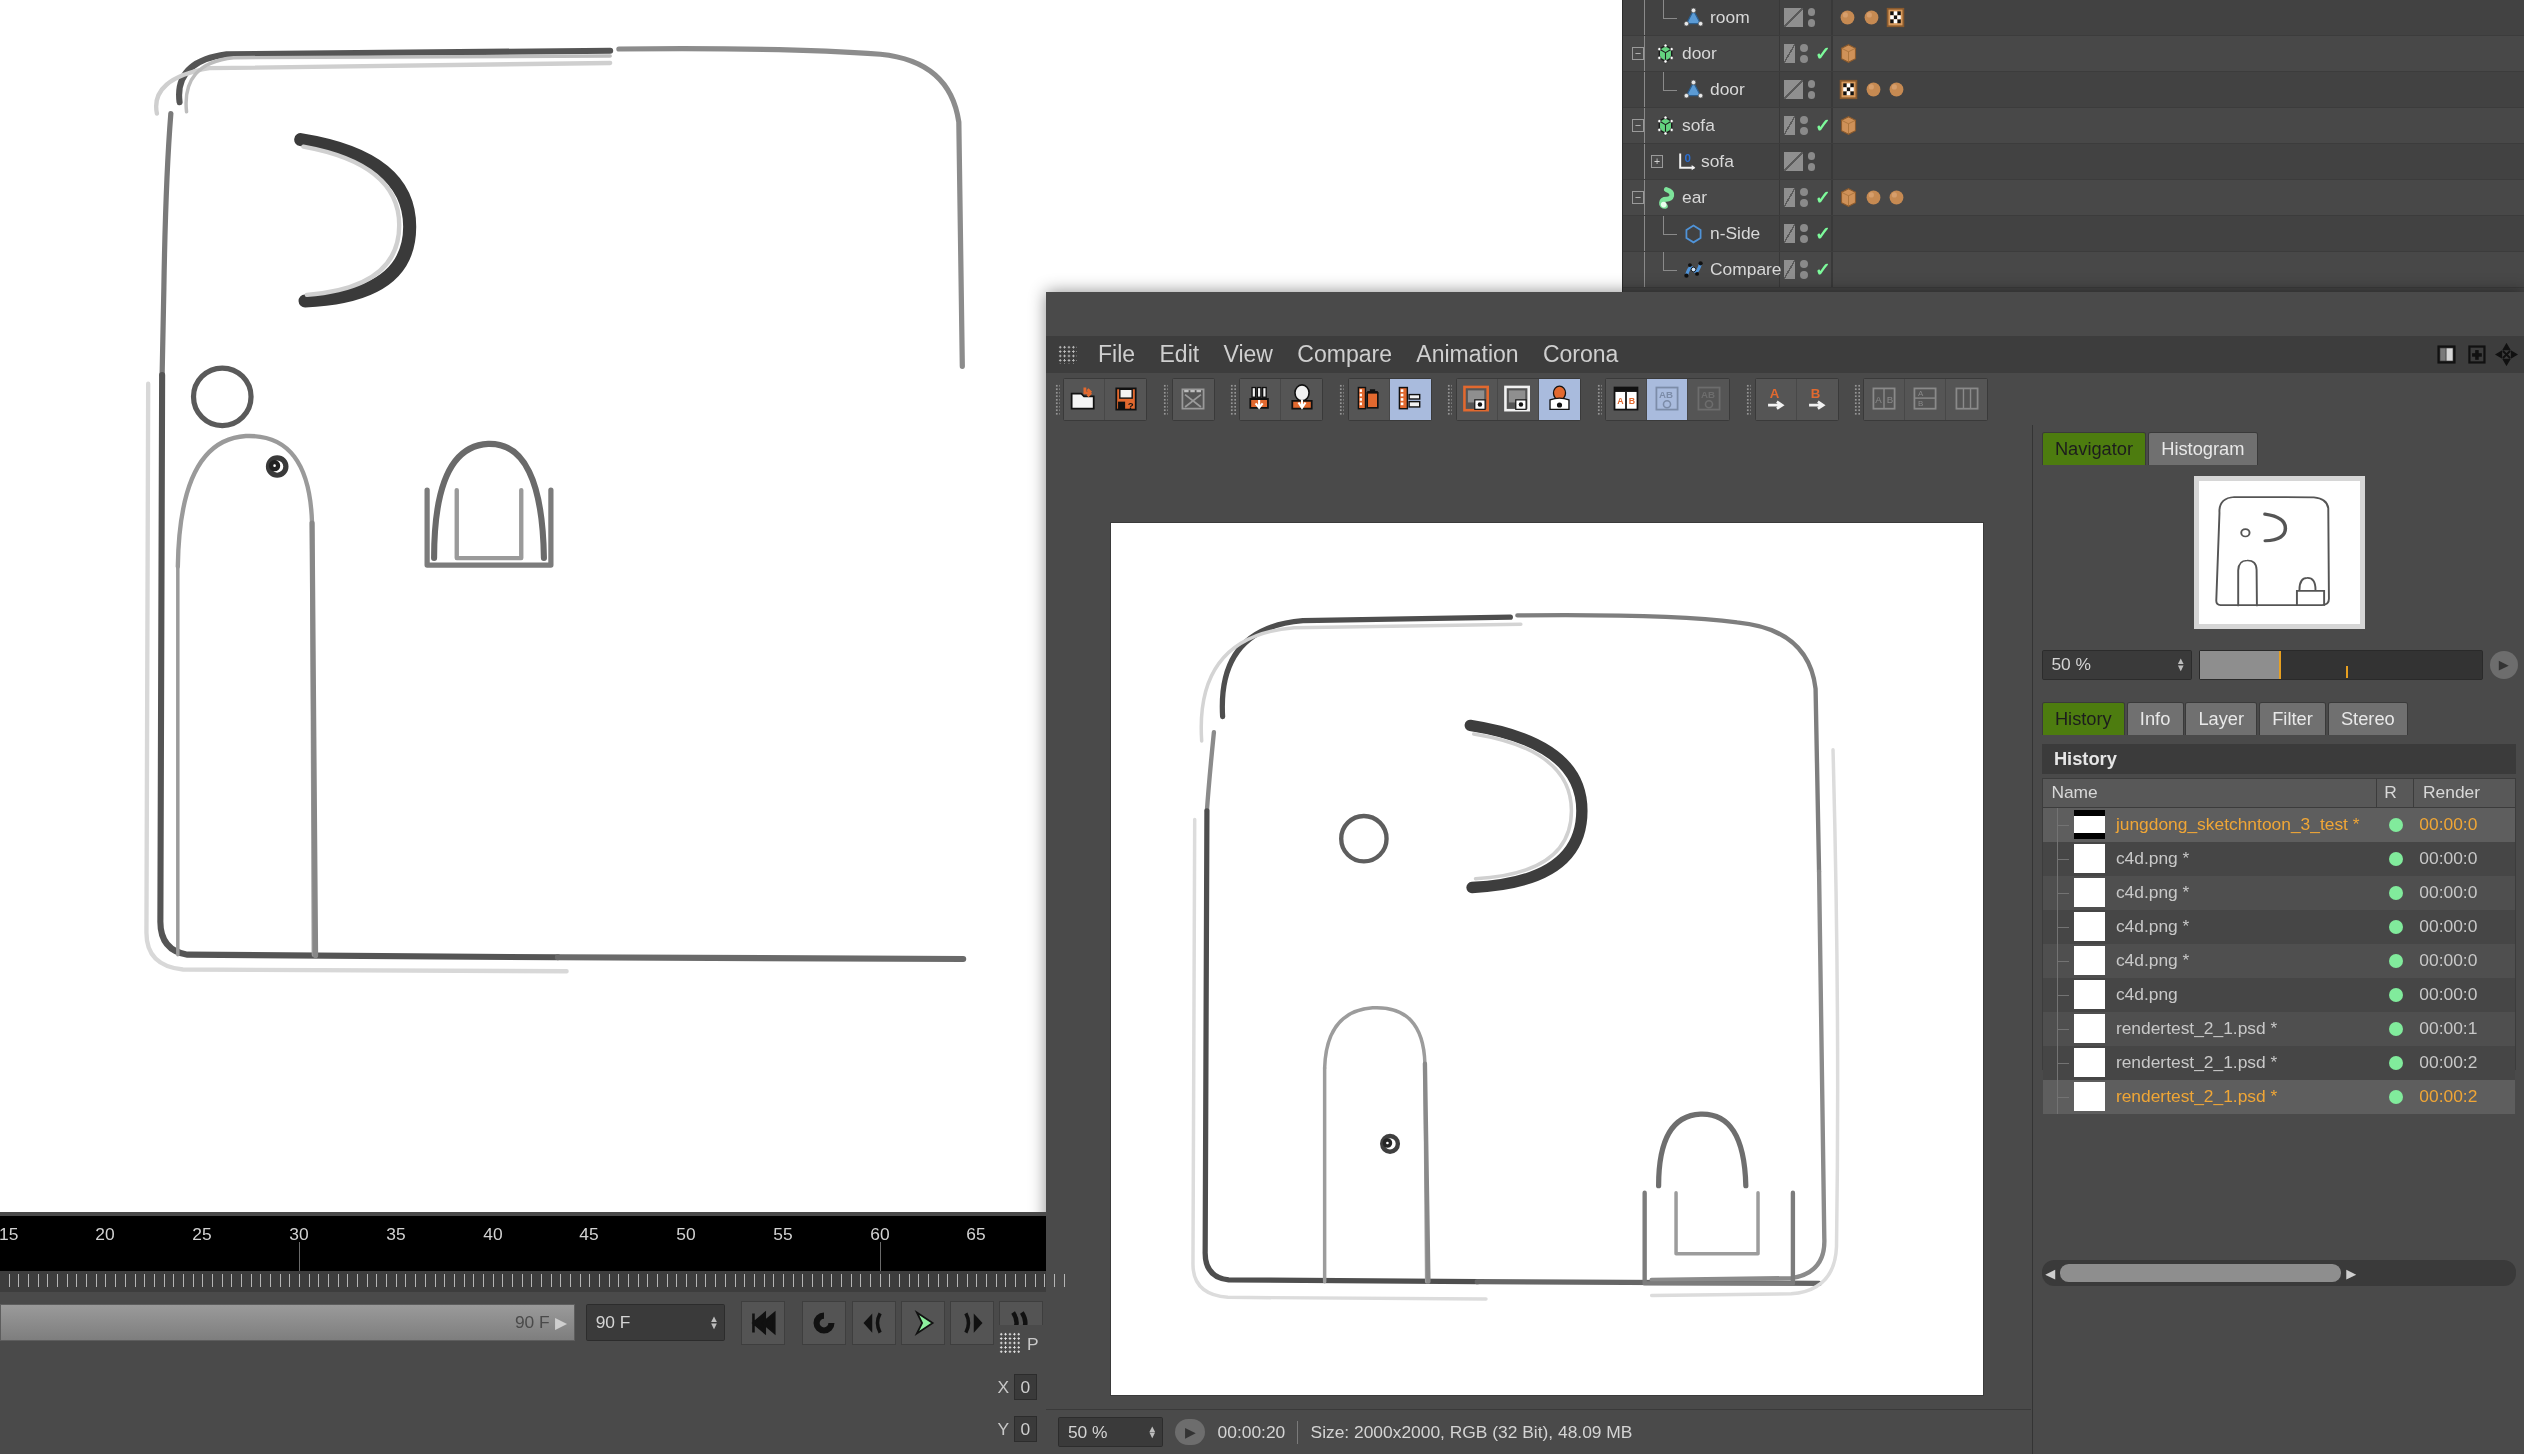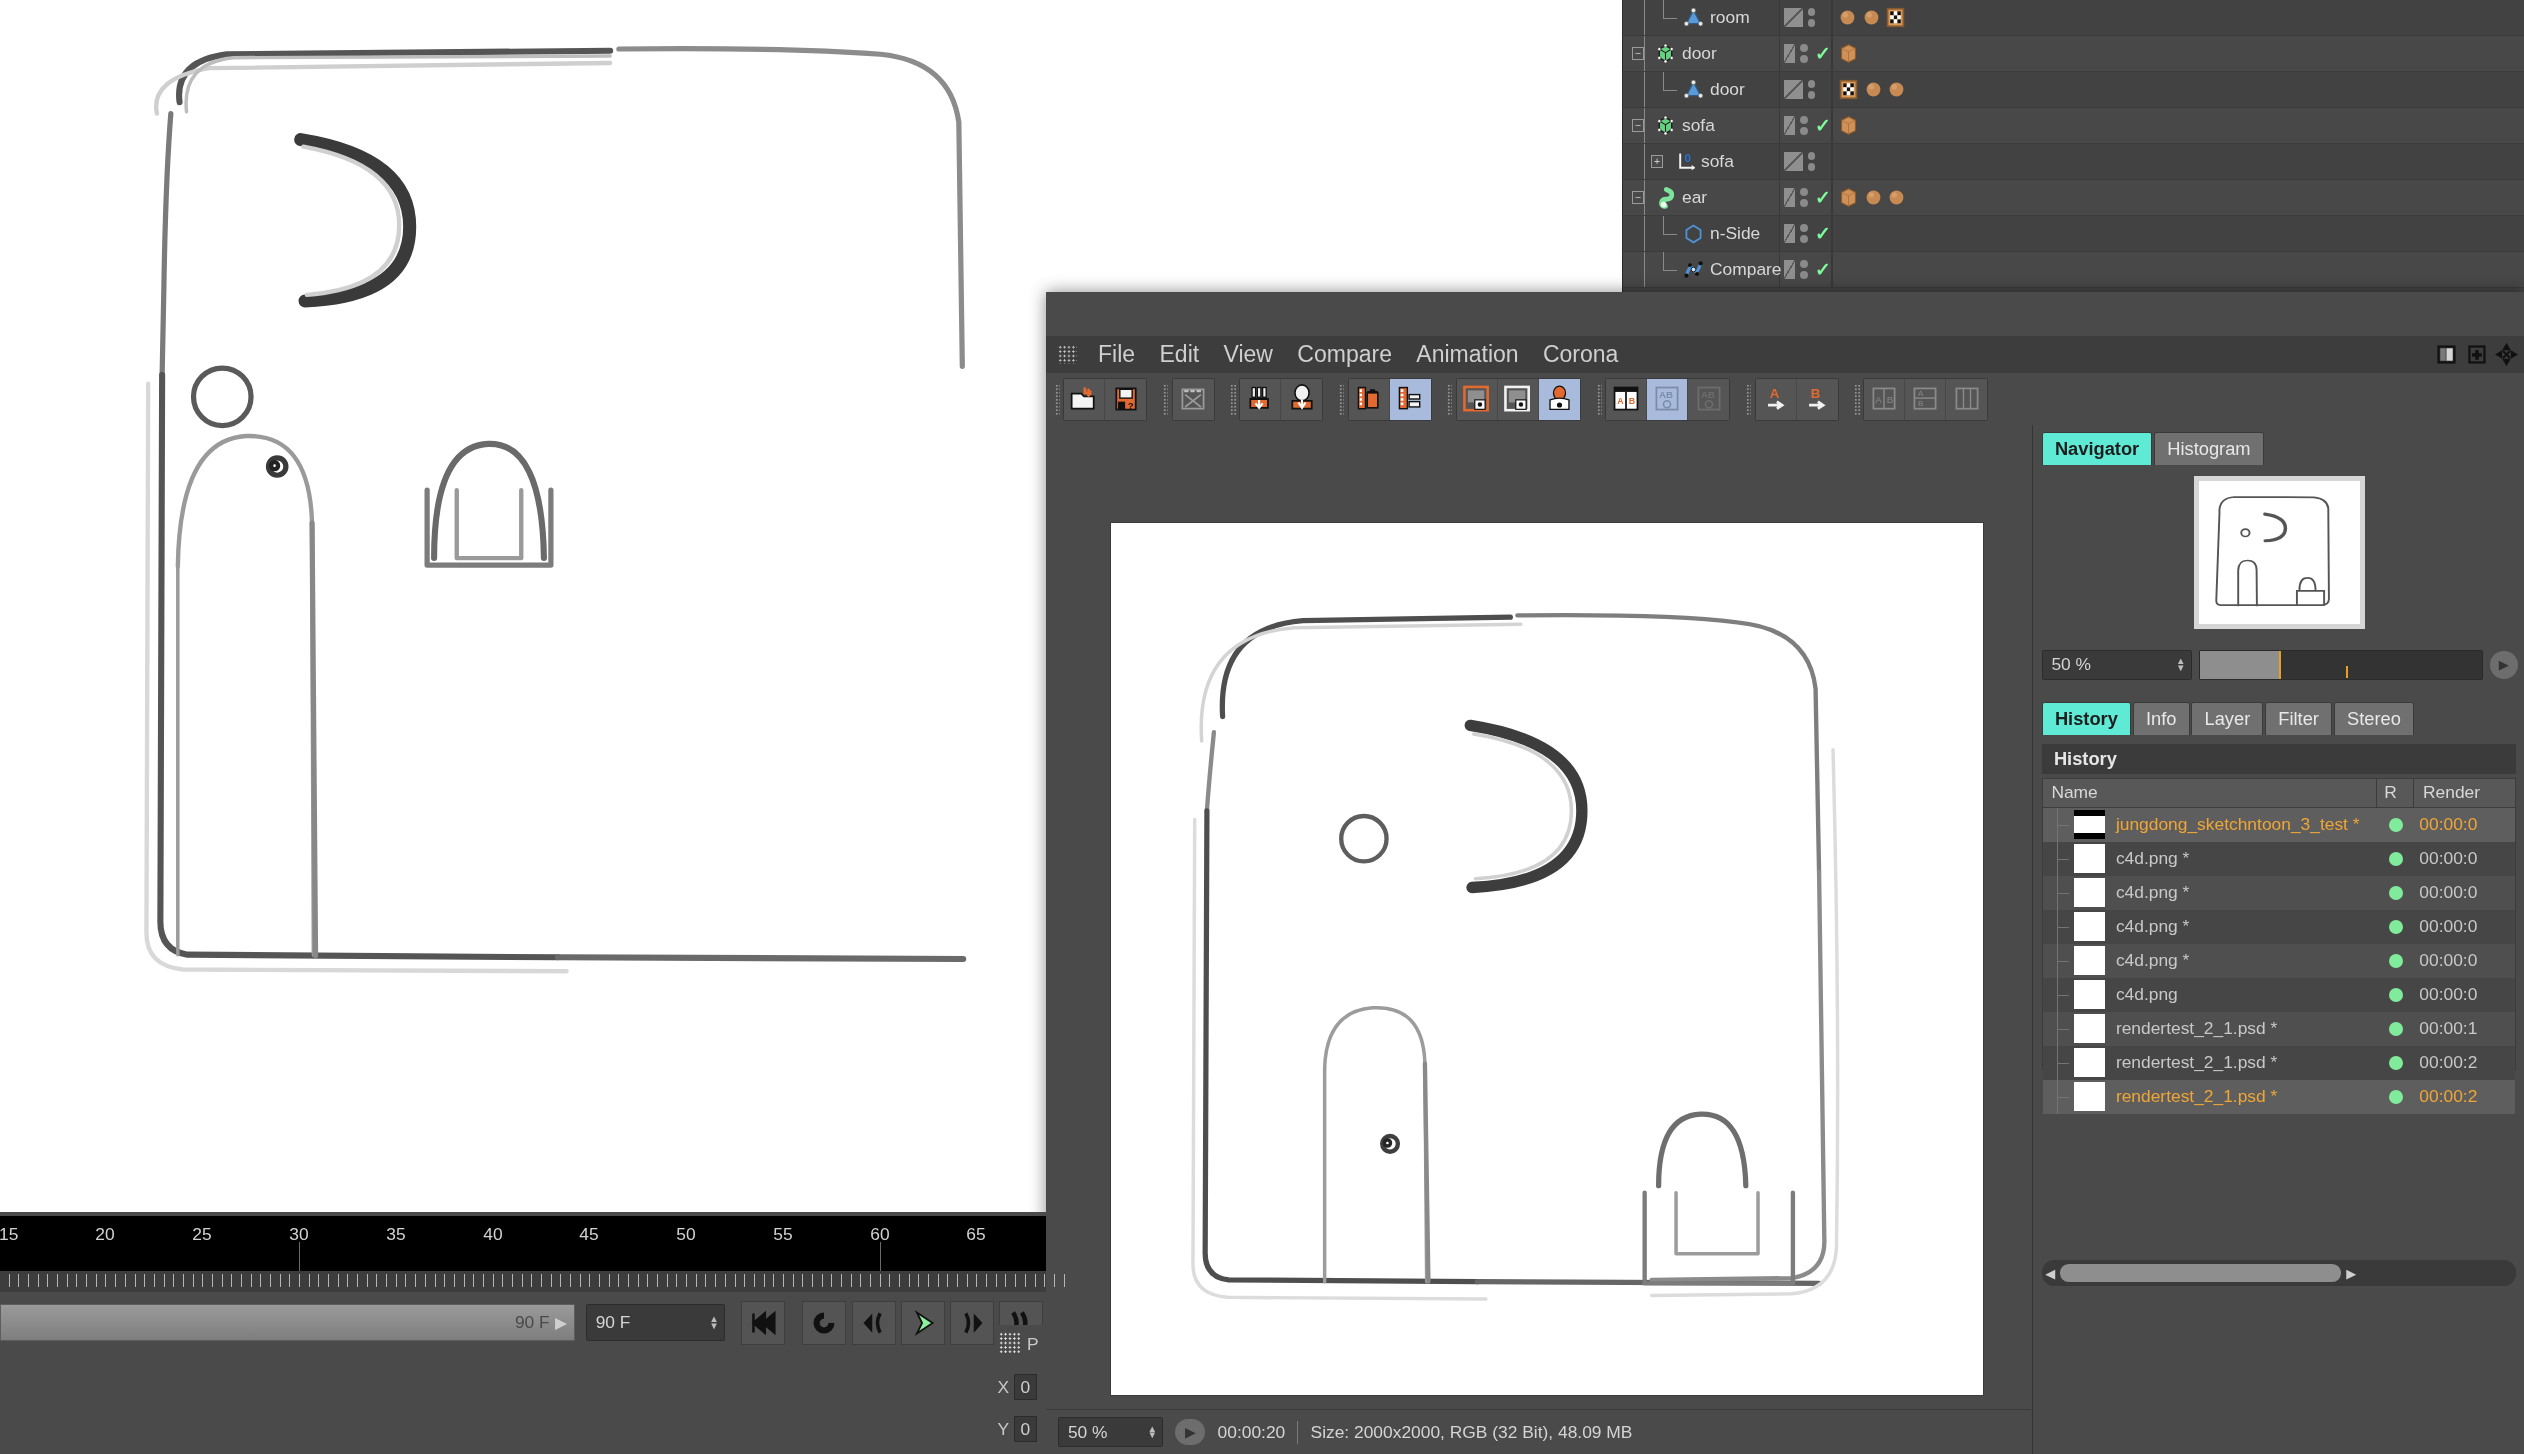--- a/index.html
+++ b/index.html
@@ -129,21 +129,21 @@
   
   #pv-right{
     position:absolute;right:0;top:133px;width:493px;height:1029px;background:#4a4a4a;
     border-left:1.7px solid #343434;box-sizing:border-box;
   }
   .tabstrip{display:flex;align-items:flex-end;padding:7px 7px 0 8.7px;gap:1.7px;}
   .tab{
     background:#707070;color:#e8e8e8;font-size:18.3px;padding:5.2px 12.2px 5.2px 12.2px;
     border:0.9px solid #3a3a3a;border-bottom:none;border-radius:2.6px 2.6px 0 0;white-space:nowrap;
   }
-  .tab.active{background:#5eead4;color:#1d1d1d;font-weight:bold;}
+  .tab.active{background:#4d7c0f;color:#1d1d1d;}
   #navigator-body{position:absolute;left:0;top:40px;width:100%;height:180px;}
   #nav-thumb{
     position:absolute;left:50%;margin-left:-85px;top:10.5px;width:171px;height:153px;
     background:#ffffff;border:5.2px solid #d6d6d6;box-sizing:border-box;
   }
   #nav-zoomrow{position:absolute;left:8.7px;top:221px;width:476px;height:37px;display:flex;align-items:center;gap:7px;}
   #nav-slider{flex:1;height:28px;background:#333333;border:0.9px solid #2a2a2a;position:relative;border-radius:1.7px;}
   #nav-slider-fill{position:absolute;left:0;top:0;height:100%;width:28%;background:#8e8e8e;}
   .nav-tick{position:absolute;top:0;width:2.6px;height:100%;background:#e8a020;}
   #nav-next{width:28px;height:28px;border-radius:14px;background:#6d6d6d;display:flex;align-items:center;justify-content:center;color:#333;font-size:13px;}

